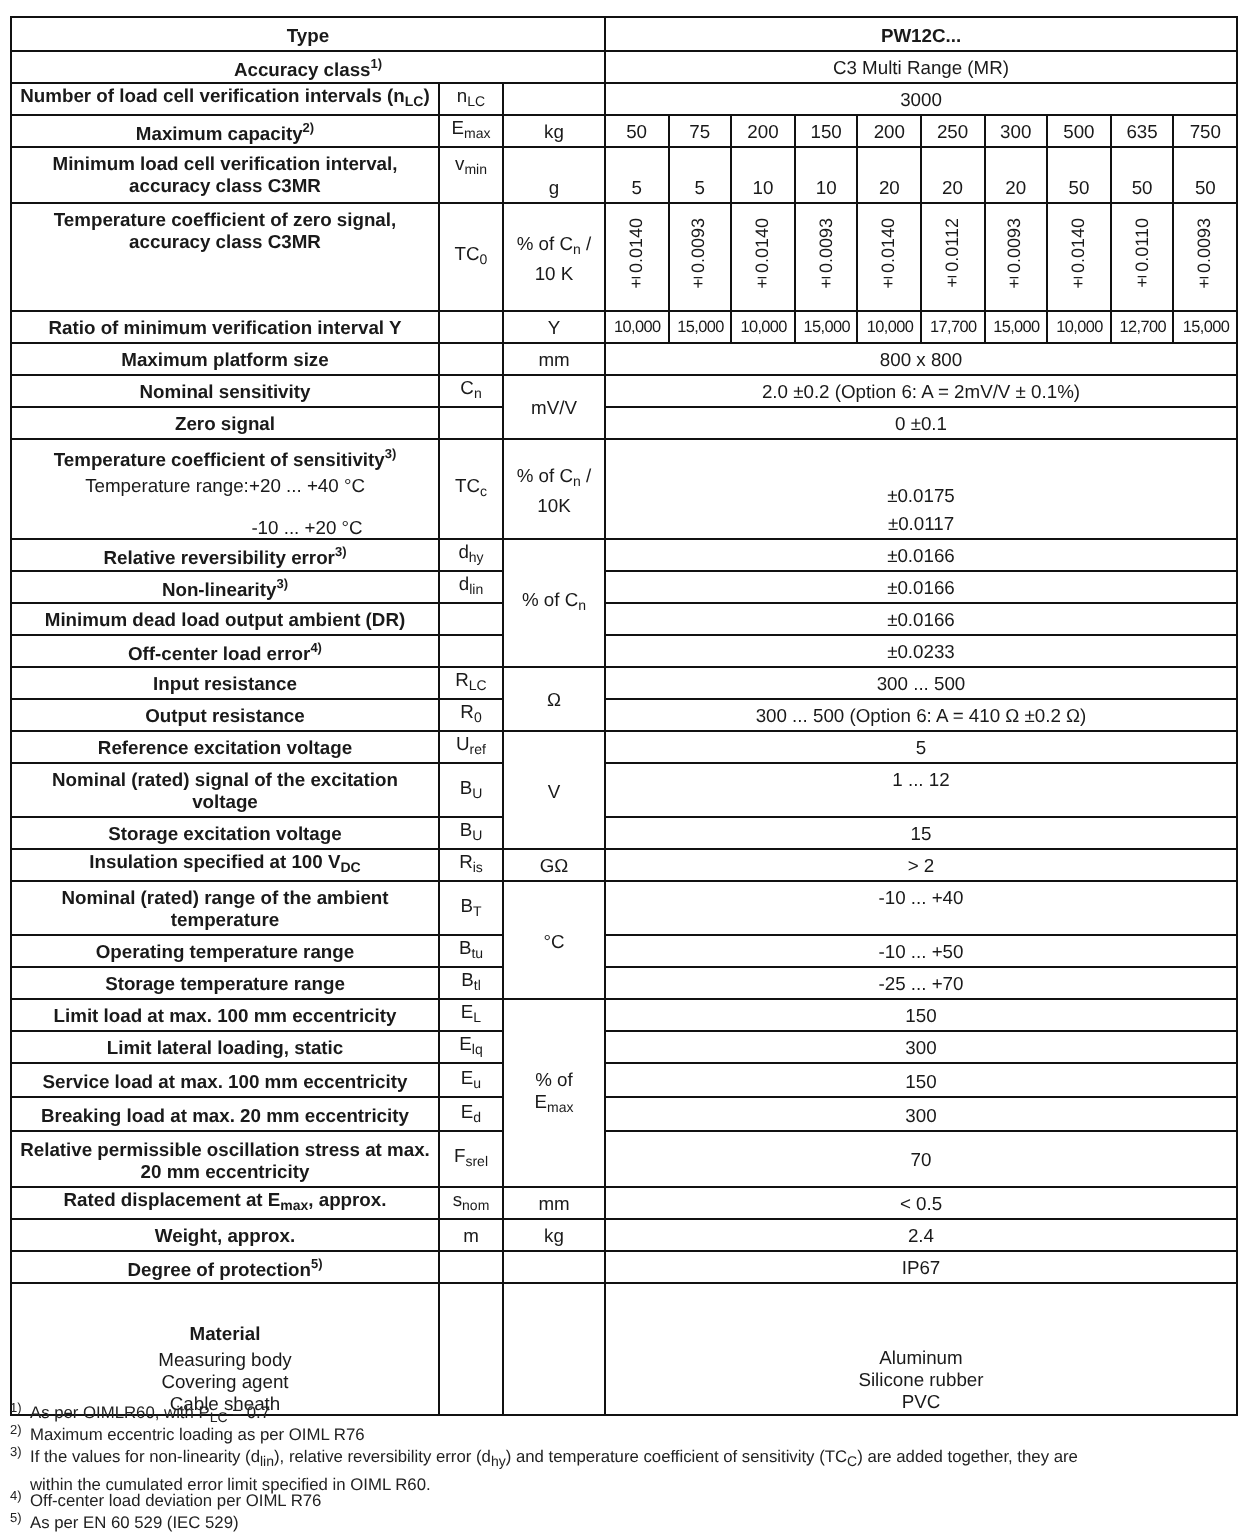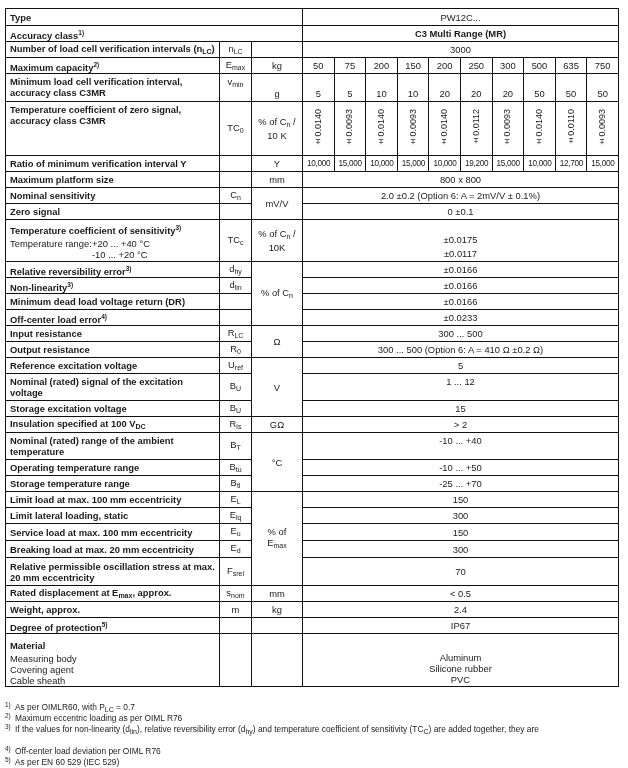--- a/index.html
+++ b/index.html
@@ -1,21 +1,21 @@
 <!DOCTYPE html>
 <html><head>
 <meta charset="utf-8">
 <style>
   html, body { margin: 0; padding: 0; background: #ffffff; }
   body { width: 628px; height: 768px; position: relative; overflow: hidden;
          font-family: "Liberation Sans", sans-serif; color: #1a1a1a; }
   table.spec { position: absolute; left: 5px; top: 8px; border-collapse: collapse;
                width: 613px; table-layout: fixed; font-size: 9.4px; }
   table.spec td { border: 1px solid #111; padding: 0 4px; line-height: 11px; vertical-align: middle; }
-  td.lbl { font-weight: bold; text-align: left; }
+  td.lbl { font-weight: bold; text-align: center; }
   td.sym, td.unit { text-align: center; padding: 0 2px; }
   td.val { text-align: center; padding: 0 1px; }
   td.valsm { text-align: center; padding: 0; font-size: 8.2px; letter-spacing: -0.3px; }
   td.rot { text-align: center; padding: 0; }
   td.rot div { writing-mode: vertical-rl; transform: rotate(180deg); display: inline-block; font-size: 9px; }
   .sub { font-size: 7px; vertical-align: -2px; }
   .sup { font-size: 6.5px; vertical-align: 4px; font-weight: bold; }
   .normal { font-weight: normal; }
   .tr { display: inline-block; width: 82px; }
   .fn { position: absolute; left: 5px; font-size: 8.4px; line-height: 10px; color: #222; }
@@ -38,25 +38,25 @@
     <col style="width:31.6px">
       <col style="width:31.6px">
       <col style="width:31.6px">
       <col style="width:31.6px">
       <col style="width:31.6px">
   </colgroup>
 
   <tbody>
       <tr style="height:17px">
     <td class="lbl" colspan="3">Type</td>
-    <td class="val" colspan="10" style="font-weight:normal">PW12C...</td>
+    <td class="val" colspan="10" style="font-weight:bold">PW12C...</td>
   </tr>
   <tr style="height:16px">
     <td class="lbl" colspan="3"><span>Accuracy class</span><span class="sup">1)</span></td>
-    <td class="val" colspan="10" style="font-weight:bold">C3 Multi Range (MR)</td>
+    <td class="val" colspan="10" style="font-weight:normal">C3 Multi Range (MR)</td>
   </tr>
   <tr style="height:16px">
     <td class="lbl"><span>Number of load cell verification intervals (n</span><span class="sub">LC</span><span>)</span></td>
     <td class="sym"><span>n</span><span class="sub">LC</span></td>
     <td class="unit"></td>
     <td class="val" colspan="10">3000</td>
   </tr>
   <tr style="height:16px">
     <td class="lbl"><span>Maximum capacity</span><span class="sup">2)</span></td>
     <td class="sym"><span>E</span><span class="sub">max</span></td>
@@ -104,21 +104,21 @@
   </tr>
   <tr style="height:16px">
     <td class="lbl">Ratio of minimum verification interval Y</td>
     <td class="sym"></td>
     <td class="unit">Y</td>
     <td class="valsm">10,000</td>
     <td class="valsm">15,000</td>
     <td class="valsm">10,000</td>
     <td class="valsm">15,000</td>
     <td class="valsm">10,000</td>
-    <td class="valsm">19,200</td>
+    <td class="valsm">17,700</td>
     <td class="valsm">15,000</td>
     <td class="valsm">10,000</td>
     <td class="valsm">12,700</td>
     <td class="valsm">15,000</td>
   </tr>
   <tr style="height:16px">
     <td class="lbl">Maximum platform size</td>
     <td class="sym"></td>
     <td class="unit">mm</td>
     <td class="val" colspan="10">800 x 800</td>
@@ -131,42 +131,42 @@
   </tr>
   <tr style="height:16px">
     <td class="lbl">Zero signal</td>
     <td class="sym"></td>
     <td class="val" colspan="10">0 ±0.1</td>
   </tr>
   <tr style="height:42px">
     <td class="lbl" style="vertical-align:top;padding-top:2px">
       <div><span>Temperature coefficient of sensitivity</span><span class="sup">3)</span></div>
       <div class="normal" style="margin-top:2px"><span class="tr">Temperature range:</span><span>+20 ... +40 °C</span></div>
-      <div class="normal" style="margin-top:0"><span class="tr"></span><span>-10 ... +20 °C</span></div>
+      <div class="normal" style="margin-top:10px"><span class="tr"></span><span>-10 ... +20 °C</span></div>
     </td>
     <td class="sym"><span>TC</span><span class="sub">c</span></td>
     <td class="unit"><span>% of C</span><span class="sub">n</span><span> / 10K</span></td>
     <td class="val" colspan="10" style="vertical-align:bottom;padding-bottom:2px">
       <div style="margin-bottom:3px">±0.0175</div>
       <div>±0.0117</div>
     </td>
   </tr>
   <tr style="height:16px">
     <td class="lbl"><span>Relative reversibility error</span><span class="sup">3)</span></td>
     <td class="sym"><span>d</span><span class="sub">hy</span></td>
     <td class="unit" rowspan="4"><span>% of C</span><span class="sub">n</span></td>
     <td class="val" colspan="10">±0.0166</td>
   </tr>
   <tr style="height:16px">
     <td class="lbl"><span>Non-linearity</span><span class="sup">3)</span></td>
     <td class="sym"><span>d</span><span class="sub">lin</span></td>
     <td class="val" colspan="10">±0.0166</td>
   </tr>
   <tr style="height:16px">
-    <td class="lbl">Minimum dead load voltage return (DR)</td>
+    <td class="lbl">Minimum dead load output ambient (DR)</td>
     <td class="sym"></td>
     <td class="val" colspan="10">±0.0166</td>
   </tr>
   <tr style="height:16px">
     <td class="lbl"><span>Off-center load error</span><span class="sup">4)</span></td>
     <td class="sym"></td>
     <td class="val" colspan="10">±0.0233</td>
   </tr>
   <tr style="height:16px">
     <td class="lbl">Input resistance</td>
@@ -258,36 +258,37 @@
     <td class="unit">kg</td>
     <td class="val" colspan="10">2.4</td>
   </tr>
   <tr style="height:16px">
     <td class="lbl"><span>Degree of protection</span><span class="sup">5)</span></td>
     <td class="sym"></td>
     <td class="unit"></td>
     <td class="val" colspan="10">IP67</td>
   </tr>
   <tr style="height:52px">
-    <td class="lbl" style="vertical-align:top;padding-top:6px">
+    <td class="lbl" style="vertical-align:top;padding-top:19px">
       <div style="margin-bottom:2px">Material</div>
       <div class="normal">Measuring body</div>
       <div class="normal">Covering agent</div>
       <div class="normal">Cable sheath</div>
     </td>
     <td class="sym"></td>
     <td class="unit"></td>
     <td class="val" colspan="10" style="vertical-align:bottom;padding-bottom:1px">
       <div>Aluminum</div>
       <div>Silicone rubber</div>
       <div>PVC</div>
     </td>
   </tr>
 </tbody>
   </table>
 
 <div class="fn" style="top:700px"><span class="num">1)</span><span>As per OIMLR60, with P</span><span class="sub">LC</span><span> = 0.7</span></div>
 <div class="fn" style="top:711px"><span class="num">2)</span><span>Maximum eccentric loading as per OIML R76</span></div>
 <div class="fn" style="top:722px">
   <div><span class="num">3)</span><span>If the values for non-linearity (d</span><span class="sub">lin</span><span>), relative reversibility error (d</span><span class="sub">hy</span><span>) and temperature coefficient of sensitivity (TC</span><span class="sub">C</span><span>) are added together, they are</span></div>
+  <div class="cont">within the cumulated error limit specified in OIML R60.</div>
 </div>
 <div class="fn" style="top:744px"><span class="num">4)</span><span>Off-center load deviation per OIML R76</span></div>
 <div class="fn" style="top:755px"><span class="num">5)</span><span>As per EN 60 529 (IEC 529)</span></div>
 
 </body></html>

